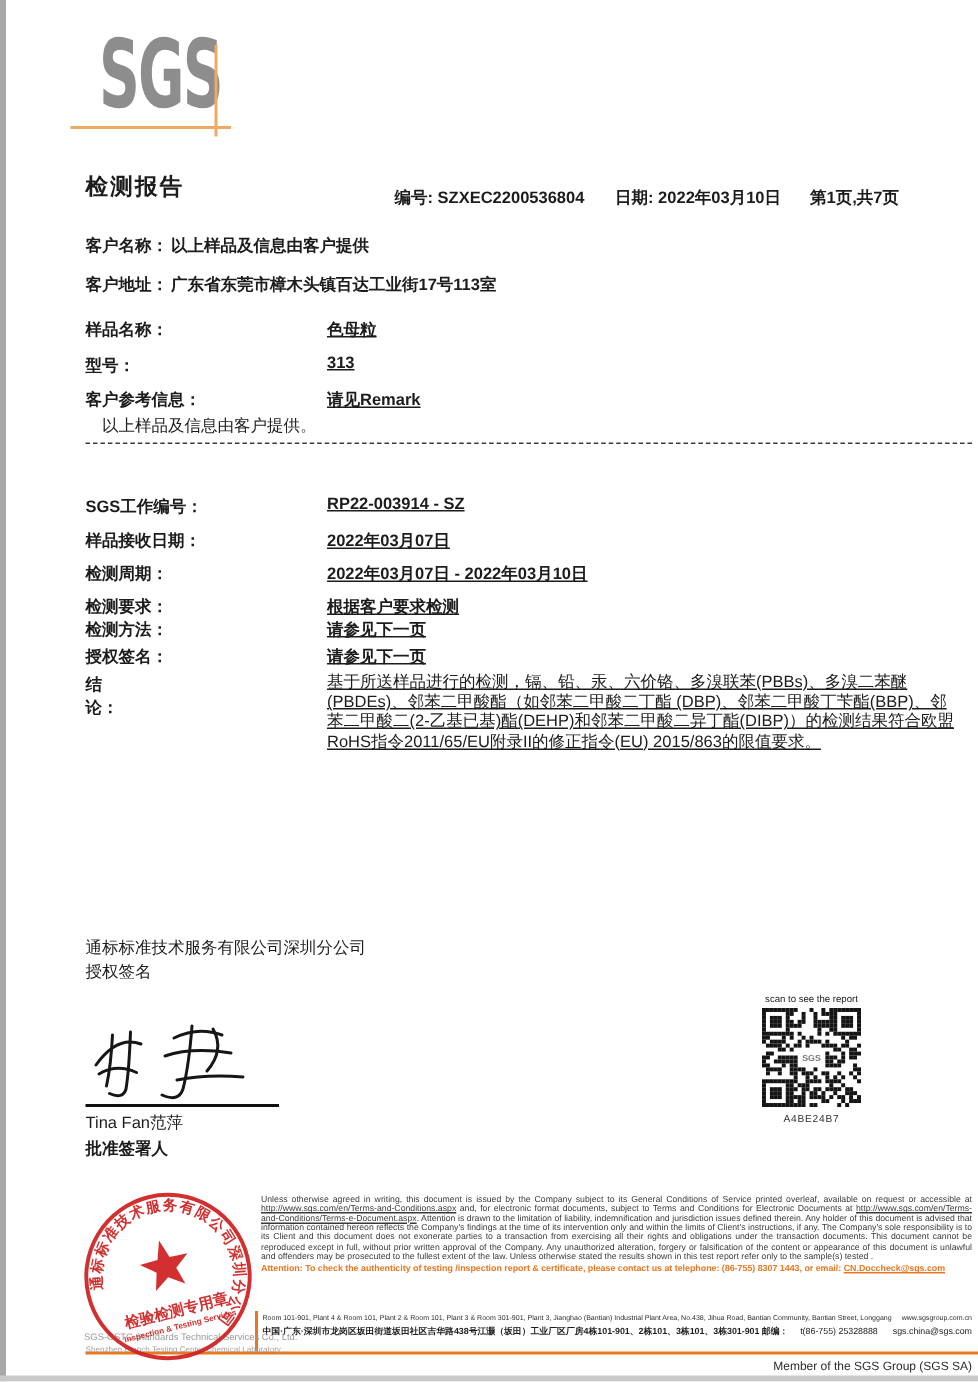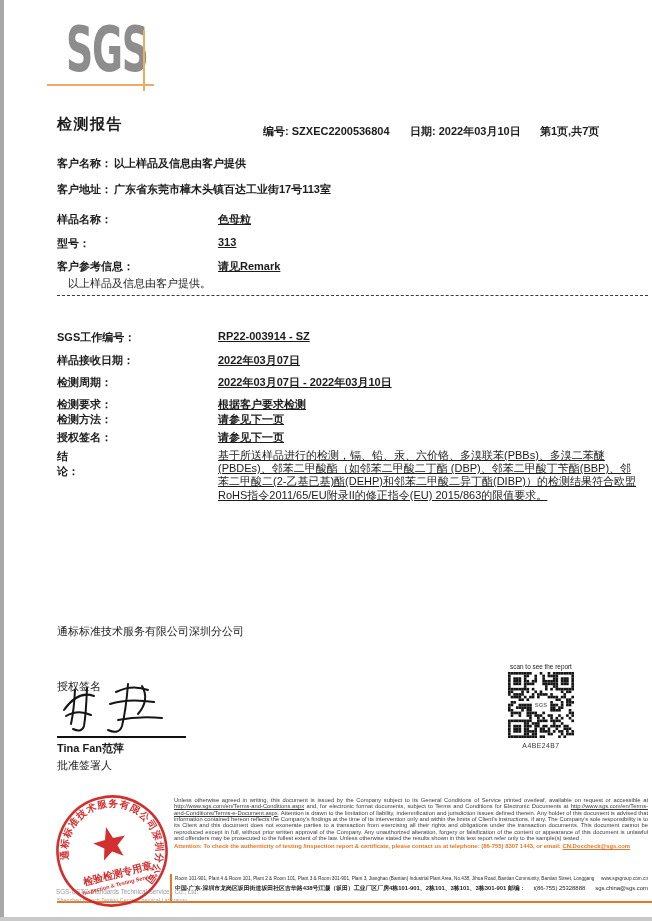--- a/index.html
+++ b/index.html
@@ -23,25 +23,25 @@
   .row .val{position:absolute;font-weight:bold;}
   .v1{left:57px;} .v2{left:161px;text-decoration:underline;}
   .note{position:absolute;left:41px;font-size:11px;margin-left:27px;}
   .dashedline{position:absolute;left:57px;top:295px;width:591px;border-top:1.6px dashed #3b3b3b;}
 
   .conc-row{position:absolute;left:57px;top:449px;font-size:11px;}
   .conc-row .lbl{position:absolute;left:0;font-weight:bold;}
   .conc-text{position:absolute;left:161px;top:0;width:420px;line-height:13.2px;white-space:normal;text-decoration:underline;}
 
   .sign-co{position:absolute;left:57px;top:624px;font-size:11px;}
-  .sign-auth{position:absolute;left:57px;top:640px;font-size:11px;margin-top:39px;}
+  .sign-auth{position:absolute;left:57px;top:640px;font-size:11px;}
   .sig-svg{position:absolute;left:58px;top:680px;}
   .sig-line{position:absolute;left:57px;top:736px;width:129px;height:2px;background:#111;}
-  .signer-name{position:absolute;left:57px;top:741px;font-size:11px;font-weight:bold;}
-  .signer-role{position:absolute;left:57px;top:758px;font-size:11px;}
+  .signer-name{position:absolute;left:57px;top:741px;font-size:11px;font-weight:normal;}
+  .signer-role{position:absolute;left:57px;top:758px;font-size:11px;font-weight:bold;}
 
   .qr-wrap{position:absolute;left:502px;top:663px;width:78px;text-align:center;}
   .qr-cap{font-size:6.4px;color:#222;line-height:8px;}
   .qr-box{width:66px;height:66px;margin:1px auto 0;}
   .qr-id{font-size:6.8px;color:#333;line-height:8px;letter-spacing:.5px;}
 
   
   .legal-wrap{position:absolute;left:174px;top:797px;width:474px;}
   .legal{font-size:5.8px;line-height:6.35px;color:#3a3a3a;text-align:justify;}
   .legal .url{text-decoration:underline;}
@@ -510,14 +510,15 @@
     <span class="a">Room 101-901, Plant 4 &amp; Room 101, Plant 2 &amp; Room 101, Plant 3 &amp; Room 301-901, Plant 3, Jianghao (Bantian) Industrial Plant Area, No.438, Jihua Road, Bantian Community, Bantian Street, Longgang District, Shenzhen, Guangdong, China 518129</span>
     <span class="w">www.sgsgroup.com.cn</span>
   </div>
   <div class="addr-cn">
     <span class="a">中国·广东·深圳市龙岗区坂田街道坂田社区吉华路438号江灏（坂田）工业厂区厂房4栋101-901、2栋101、3栋101、3栋301-901 邮编：518129</span>
     <span class="p">t(86-755) 25328888</span>
     <span class="e">sgs.china@sgs.com</span>
   </div>
 
   <div class="foot-rule"></div>
+  <div class="member">Member of the SGS Group (SGS SA)</div>
   <div class="bottom-strip"></div>
 </div>
 
 </body></html>

